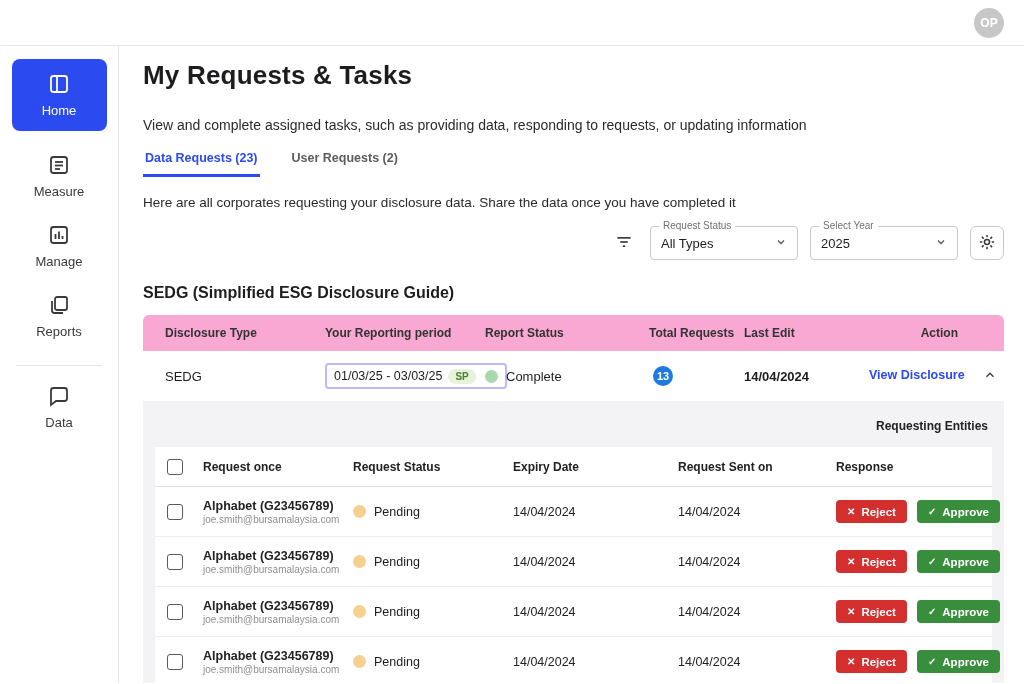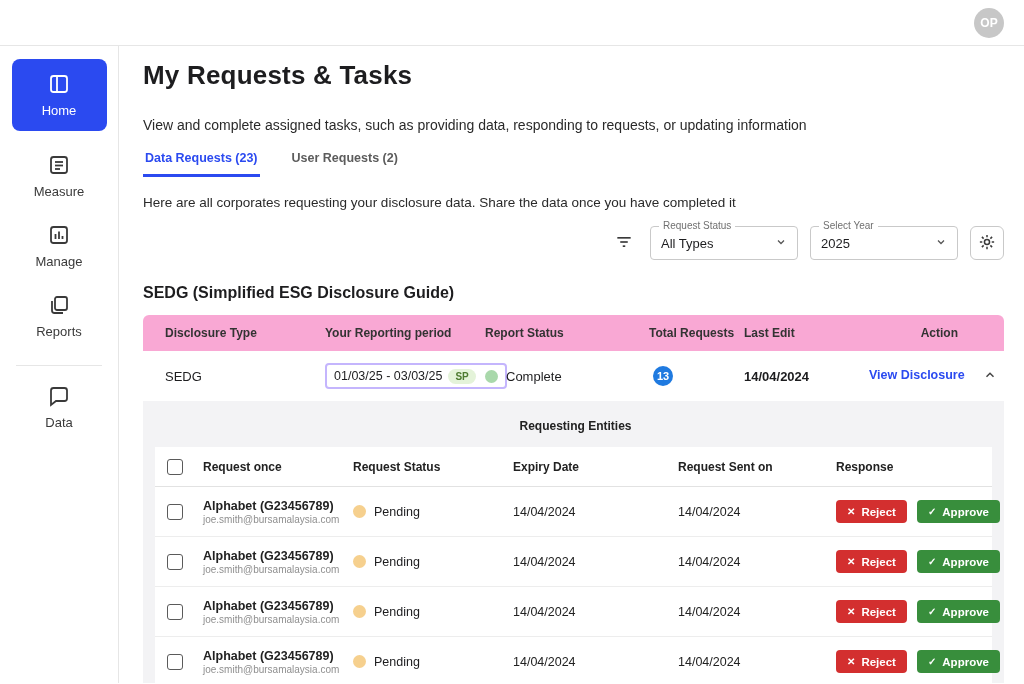--- a/index.html
+++ b/index.html
@@ -81,21 +81,21 @@
   .total-badge { width:20px; height:20px; border-radius:50%; background:#1f7ae0;
     color:#fff; font-size:11px; font-weight:700; display:flex; align-items:center;
     justify-content:center; margin-left:4px; }
   .last-edit { font-weight:700; }
   .action-cell { display:flex; align-items:flex-start; justify-content:flex-end; gap:18px; }
   .link { color:#2b4af0; font-size:12.5px; font-weight:700; text-decoration:none;
     cursor:pointer; white-space:nowrap; }
 
   
   .panel { background:#f3f3f5; padding:12px; }
-  .panel-head { display:flex; align-items:center; justify-content:center;
+  .panel-head { display:flex; align-items:center; justify-content:flex-end;
     padding:6px 4px 14px 8px;gap:24px; }
   .panel-title { font-size:12px; font-weight:700; color:#222; }
   .search-wrap { position:relative; }
   .search-wrap input { width:390px; height:30px; border:1px solid #d0d0d0;
     border-radius:4px; padding:0 32px 0 10px; font-size:12.5px;
     font-family:"Liberation Sans", sans-serif; color:#333; background:#fff; }
   .search-wrap input::placeholder { color:#8a8a8a; }
   .search-wrap .sicon { position:absolute; right:9px; top:7px; }
 
   .itable { background:#fff; }

